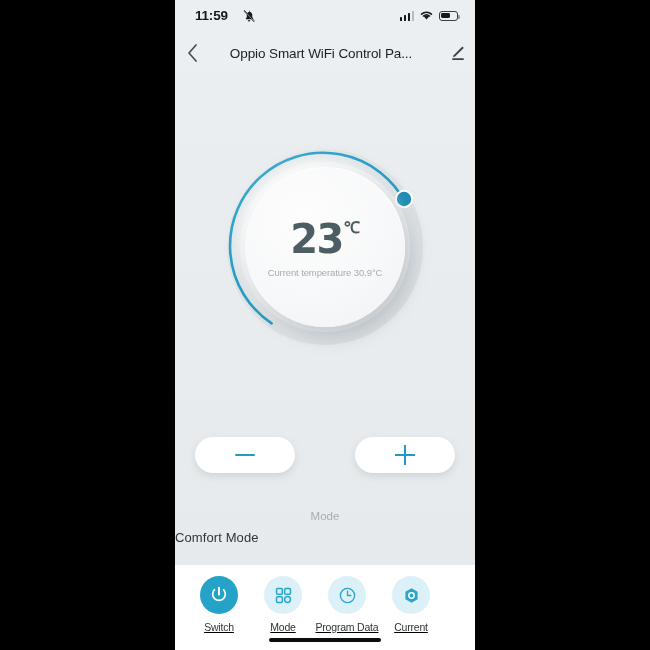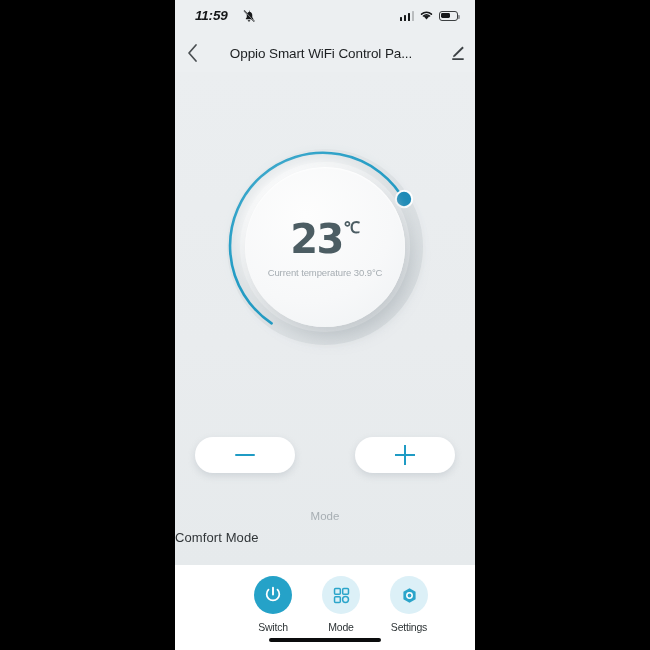--- a/index.html
+++ b/index.html
@@ -20,21 +20,20 @@
     left:175px; top:0;
     width:300px; height:650px;
     background:#eaedef;
     overflow:hidden;
   }
   
   #statusbar {
     position:absolute; left:0; top:0;
     width:300px; height:34px;
     background:#eceff1;
-    font-style:italic;
   }
   #sb-time {
     position:absolute; left:20px; top:8px;
     font-size:13.5px; font-weight:bold; color:#16181a;
     letter-spacing:-0.2px;
   }
   #sb-mute {
     position:absolute; left:67px; top:9px;
     width:14px; height:14px;
   }
@@ -145,21 +144,21 @@
     letter-spacing:0.1px;
   }
   
   #navbar {
     position:absolute; left:0; top:565px;
     width:300px; height:85px;
     background:#ffffff;
   }
   #navitems {
     display:flex; width:280px; padding:0 12px;
-    padding-top:11px; justify-content:flex-end;
+    padding-top:11px; justify-content:center;text-decoration:underline;
   }
   .navitem {
     display:flex; flex-direction:column; align-items:center;
     cursor:pointer; width:68px;
   }
   .navcircle {
     width:38px; height:38px; border-radius:50%;
     background:#dcf0f7;
     display:flex; align-items:center; justify-content:center;
   }
@@ -280,29 +279,38 @@
             <svg width="19" height="19" viewBox="0 0 24 24">
               <rect x="3.2" y="3.2" width="7.3" height="7.3" rx="1.3" fill="none" stroke="#2ba5ca" stroke-width="1.9"></rect>
               <rect x="13.5" y="3.2" width="7.3" height="7.3" rx="1.3" fill="none" stroke="#2ba5ca" stroke-width="1.9"></rect>
               <rect x="3.2" y="13.5" width="7.3" height="7.3" rx="1.3" fill="none" stroke="#2ba5ca" stroke-width="1.9"></rect>
               <circle cx="17.1" cy="17.1" r="3.7" fill="none" stroke="#2ba5ca" stroke-width="1.9"></circle>
             </svg>
           </div>
           <div class="navlabel">Mode</div>
         </div>
 
+        <div class="navitem">
+          <div class="navcircle">
+            <svg width="19" height="19" viewBox="0 0 24 24">
+              <circle cx="12" cy="12" r="9" fill="none" stroke="#2ba5ca" stroke-width="1.7"></circle>
+              <path d="M12 6.6 V12 H16.3" fill="none" stroke="#2ba5ca" stroke-width="1.7" stroke-linecap="round" stroke-linejoin="round"></path>
+            </svg>
+          </div>
+          <div class="navlabel">Program Data</div>
+        </div>
 
         <div class="navitem">
           <div class="navcircle">
             <svg width="19" height="19" viewBox="0 0 24 24">
               <path d="M12 2.8 L19.7 7.4 V16.6 L12 21.2 L4.3 16.6 V7.4 Z" fill="#2ba5ca"></path>
               <circle cx="12" cy="12" r="3.4" fill="none" stroke="#ffffff" stroke-width="1.9"></circle>
             </svg>
           </div>
-          <div class="navlabel">Settings</div>
+          <div class="navlabel">Current</div>
         </div>
 
       </div>
       <div id="home-ind"></div>
     </div>
 
   </div>
 </div>
 
 </body></html>

